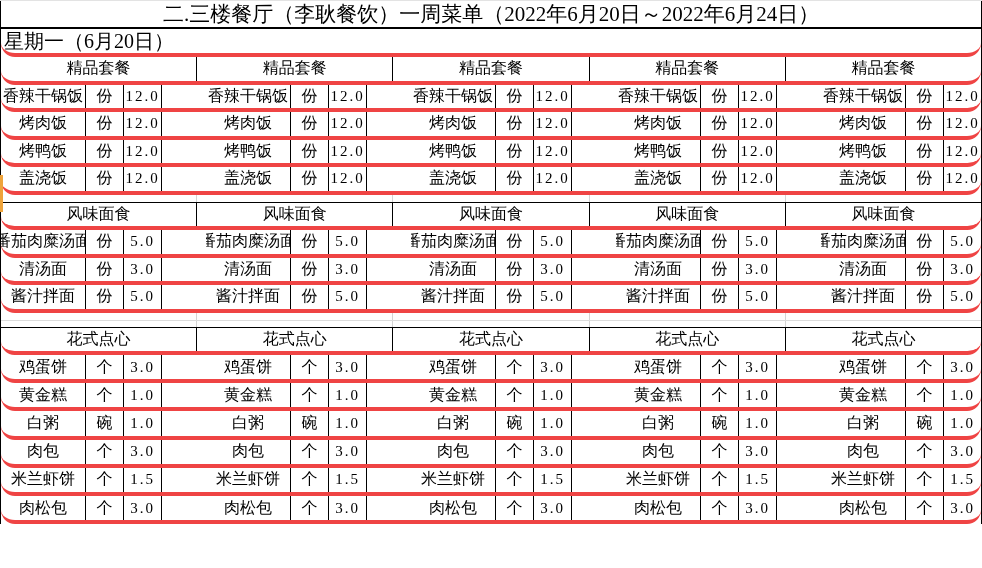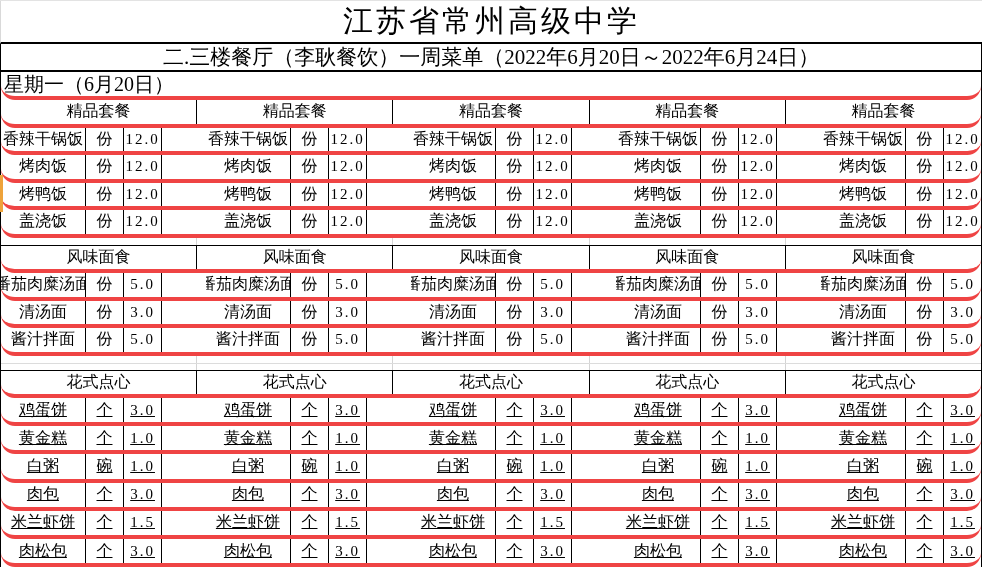--- a/index.html
+++ b/index.html
@@ -38,21 +38,21 @@
     border-right: 1px solid #000;
     display: flex; align-items: center;
     white-space: nowrap; overflow: hidden;
   }
   .cell:last-child { border-right: none; }
   .day-band { height: 28px; font-size: 20px; }
   .day-cell { padding-left: 3px; justify-content: flex-start; }
   .sec-band { height: 27.5px; font-size: 16px; }
   .sec-cell { justify-content: center; }
   .item-band { height: 27.5px; font-size: 16px; gap: 44px; }
-  .item-band.tall { height: 28.2px; text-decoration: underline; }
+  .item-band.tall { height: 28.2px; }
   .col { flex: 1 1 0; min-width: 0; display: flex; border-right: 1px solid #000; }
   .col:last-child { border-right: none; }
   .c {
     display: flex; align-items: center; justify-content: center;
     min-width: 0; white-space: nowrap; overflow: hidden;
   }
   .c.name  { width: 53%; border-right: 1px solid #000; }
   .c.unit  { width: 24%; border-right: 1px solid #000; }
   .c.price { width: 23%; font-size: 15px; letter-spacing: 2px; }
   .gap-band { display: flex; }
@@ -64,23 +64,20 @@
   .marker {
     position: absolute; left: 0; top: 174px;
     width: 3px; height: 37px;
     z-index: 3;
   }
 </style>
 </head>
 <body>
 
 <div class="page">
-  <div class="title-row">
-    <span>江苏省常州高级中学</span>
-  </div>
   <div class="table-wrap">
     <div class="subtitle-row">
       <span>二.三楼餐厅（李耿餐饮）一周菜单（2022年6月20日～2022年6月24日）</span>
     </div>
     <div id="table-body">
         <div class="band day-band">
           <div class="cell day-cell">星期一（6月20日）</div>
         </div>
         <div class="band sec-band">
           <div class="cell sec-cell">精品套餐</div>

